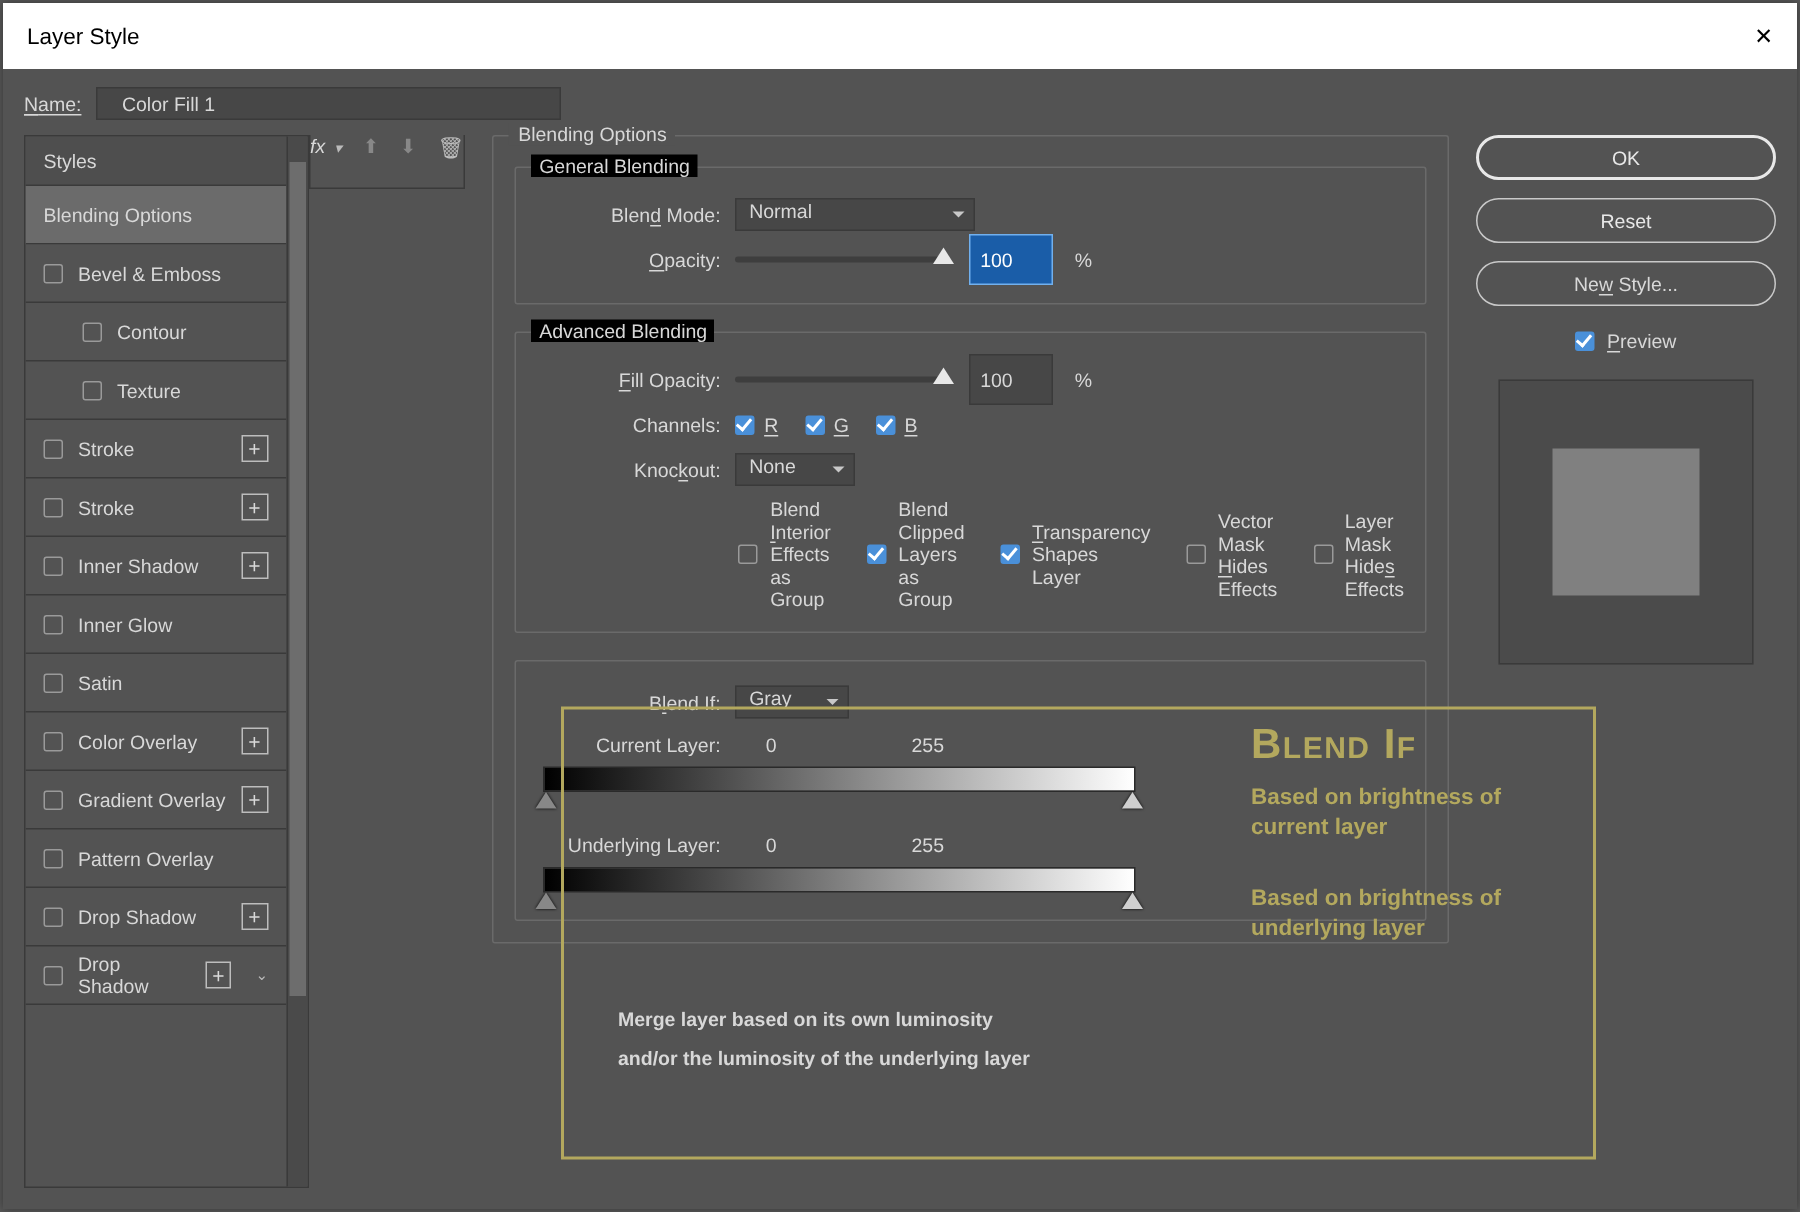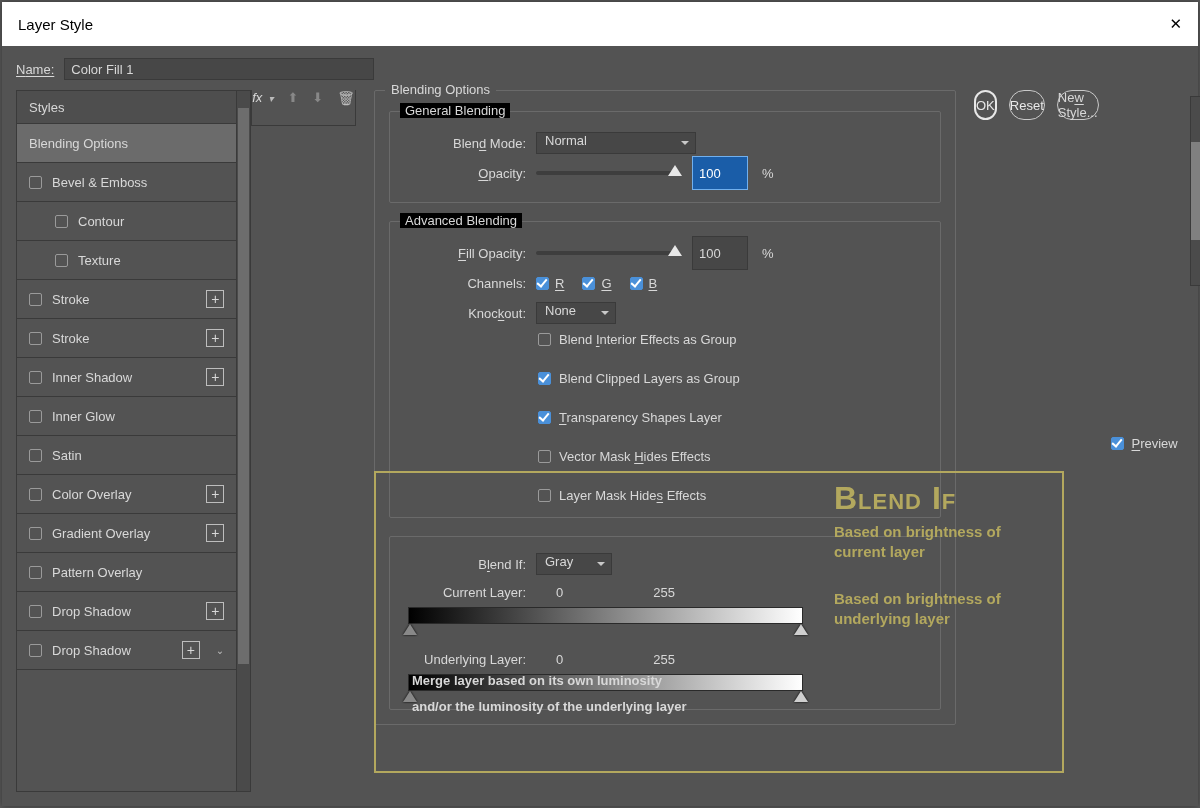--- a/index.html
+++ b/index.html
@@ -4,21 +4,21 @@
 <style>
   *{box-sizing:border-box;margin:0;padding:0;font-family:"Segoe UI",Tahoma,sans-serif;font-size:13px;color:#d8d8d8;user-select:none}
   body{background:#585858;width:1200px;height:808px;overflow:hidden}
   .dialog{width:1196px;height:804px;margin:2px;background:#fff;display:flex;flex-direction:column;box-shadow:0 0 6px rgba(0,0,0,.4)}
   .titlebar{height:44px;background:#fff;display:flex;align-items:center;padding:0 16px;justify-content:space-between}
   .titlebar span{color:#000;font-size:15px}
   .close-x{color:#333;font-size:18px;cursor:pointer}
   .body{flex:1;background:#535353;display:flex;flex-direction:column;padding:12px 14px 14px 14px;position:relative}
   .name-row{display:flex;align-items:center;gap:10px;margin-bottom:10px}
   .name-row label{text-decoration:underline;text-underline-offset:2px}
-  .name-row input{width:310px;height:22px;background:#474747;border:1px solid #3a3a3a;padding:0 6px;color:#d8d8d8}
+  .name-row input{width:310px;height:22px;background:#474747;border:1px solid #3a3a3a;padding:0 16px;color:#d8d8d8}
   .cols{flex:1;display:flex;gap:18px;position:relative}
   
   .left{width:340px;display:flex;flex-direction:row}
   .styles-list{flex:1;background:#535353;border:1px solid #3a3a3a;position:relative;display:flex}
   .list-inner{flex:1;overflow:hidden}
   .scroll-gutter{width:14px;background:#4a4a4a;border-left:1px solid #3a3a3a;position:relative}
   .scroll-thumb{position:absolute;top:17px;left:1px;right:1px;height:556px;background:#6d6d6d}
   .sl-head{height:33px;display:flex;align-items:center;padding:0 12px;border-bottom:1px solid #3a3a3a;background:#4e4e4e}
   .sl-row{height:39px;display:flex;align-items:center;padding:0 12px;border-bottom:1px solid #3a3a3a;gap:10px}
   .sl-row.active{background:#6b6b6b}
@@ -44,42 +44,42 @@
   select,.sel{height:22px;background:#474747;border:1px solid #3a3a3a;padding:0 22px 0 8px;color:#d8d8d8;appearance:none;position:relative}
   .sel-wrap{position:relative;display:inline-block}
   .sel-wrap::after{content:"";position:absolute;right:7px;top:9px;border:4px solid transparent;border-top-color:#c8c8c8}
   .slider{flex:0 0 140px;height:4px;background:#3e3e3e;border-radius:2px;position:relative;margin-right:6px}
   .slider .thumb{position:absolute;right:-6px;top:-6px;width:0;height:0;border:7px solid transparent;border-bottom:11px solid #e8e8e8;border-top:none}
   .numbox{width:56px;height:22px;background:#474747;border:1px solid #3a3a3a;padding:16px 6px;color:#d8d8d8;text-align:left}
   .numbox.hl{background:#1a5da8;color:#fff;border:1px solid #71b0ee}
   .pct{margin-left:4px}
   .chanrow{display:flex;align-items:center;gap:18px}
   .chanrow .chan{display:flex;align-items:center;gap:6px}
-  .opts{display:flex;flex-direction:column;gap:24px;margin-left:134px;margin-top:4px}
+  .opts{display:flex;flex-direction:row;gap:24px;margin-left:134px;margin-top:4px}
   .optrow{display:flex;align-items:center;gap:8px}
   
   .blendif{border:1px solid #6a6a6a;border-radius:2px;padding:14px 14px 18px 14px;position:relative}
   .bi-row{display:flex;align-items:center;gap:10px;height:26px}
   .bi-lab{width:122px;text-align:right}
   .bi-vals{display:flex;gap:90px;margin-left:20px}
   .grad{width:395px;height:17px;margin-left:4px;margin-top:2px;background:linear-gradient(to right,#000,#fff);border:1px solid #2a2a2a;position:relative}
   .gh{position:absolute;bottom:-12px;width:0;height:0;border:7px solid transparent;border-bottom:11px solid #cfcfcf;border-top:none;filter:drop-shadow(0 0 1px #000)}
   .gh.l{left:-6px;border-bottom-color:#888}
   .gh.r{right:-6px}
   
-  .right{width:210px;display:flex;flex-direction:row;gap:12px;}
+  .right{width:210px;display:flex;flex-direction:column;gap:12px;align-items:center}
   .btn{width:200px;height:30px;border:1px solid #c9c9c9;border-radius:15px;background:transparent;display:flex;align-items:center;justify-content:center;color:#e8e8e8;cursor:pointer}
   .btn.primary{border-width:2px;border-color:#e8e8e8}
   .prev-row{display:flex;align-items:center;gap:8px;margin-top:4px}
   .prev-box{width:170px;height:190px;border:1px solid #3a3a3a;background:#4b4b4b;margin-top:6px;display:flex;align-items:center;justify-content:center}
   .prev-swatch{width:98px;height:98px;background:#808080}
   
   .anno-box{position:absolute;left:372px;top:425px;width:690px;height:302px;border:2px solid #b3a85e;pointer-events:none}
   .anno-txt{position:absolute;color:#b3a85e;font-weight:700;pointer-events:none}
-  .anno-title{left:832px;top:434px;font-size:32px;letter-spacing:1px;font-variant:small-caps;font-family:"Segoe UI",sans-serif;font-weight:800}
+  .anno-title{left:832px;top:434px;font-size:28px;letter-spacing:1px;font-variant:small-caps;font-family:"Segoe UI",sans-serif;font-weight:800}
   .anno1{left:832px;top:476px;font-size:15px;line-height:1.3;width:220px}
   .anno2{left:832px;top:543px;font-size:15px;line-height:1.3;width:230px}
   .anno3{left:410px;top:620px;font-size:19px;line-height:1.35;width:560px;font-weight:700}
   .u{text-decoration:underline;text-underline-offset:2px}
 </style>
 </head>
 <body>
 
 <div class="dialog">
   <div class="titlebar">

